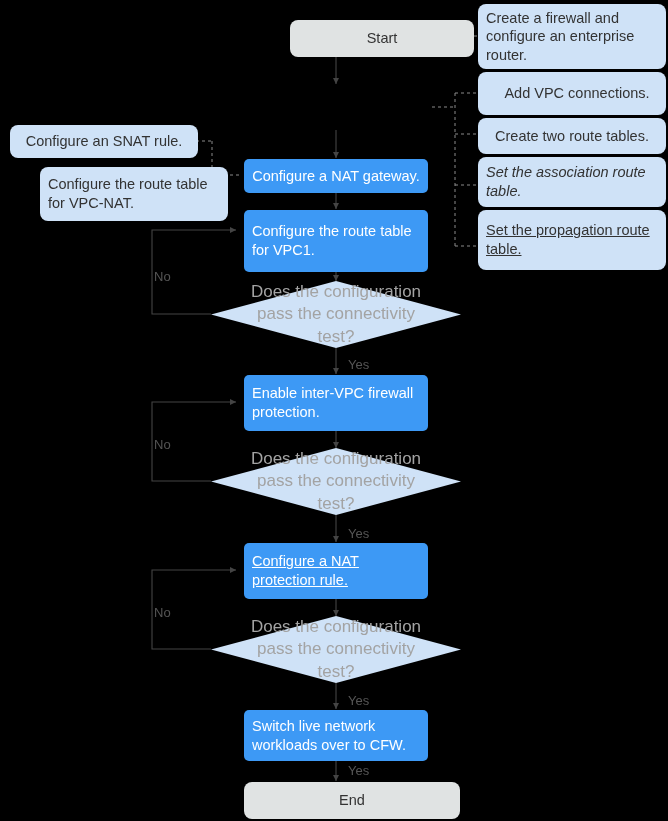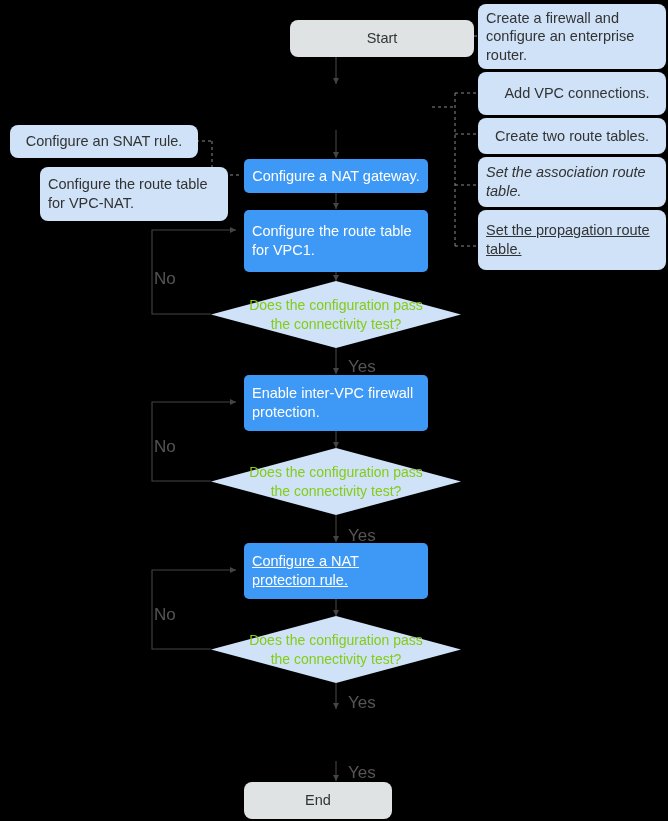--- a/index.html
+++ b/index.html
@@ -57,30 +57,30 @@
   .diamond-label {
     position: absolute;
     left: 0;
     top: 0;
     width: 100%;
     height: 100%;
     display: flex;
     align-items: center;
     justify-content: center;
     text-align: center;
-    color: #84cc16;
-    font-size: 14px;
+    color: #a3a3a3;
+    font-size: 17px;
     line-height: 1.3;
     box-sizing: border-box;
     padding: 0 34px;
   }
   .edge-label {
     position: absolute;
     color: #555555;
-    font-size: 17px;
+    font-size: 13px;
     font-family: "Liberation Sans", sans-serif;
     white-space: nowrap;
   }
   svg.wires {
     position: absolute;
     left: 0;
     top: 0;
     width: 668px;
     height: 821px;
     pointer-events: none;
@@ -160,22 +160,23 @@
 
   <div class="node process" style="left:244px; top:543px; width:184px; height:56px;text-decoration:underline;">Configure a NAT protection rule.</div>
 
   <div class="diamond-wrap" style="left:211px; top:616px; width:250px; height:67px;">
     <svg class="diamond-shape" viewBox="0 0 250 67" preserveAspectRatio="none">
       <polygon points="125,0 250,33.5 125,67 0,33.5" fill="#cfe2f7"></polygon>
     </svg>
     <div class="diamond-label">Does the configuration pass the connectivity test?</div>
   </div>
 
+  <div class="node process" style="left:244px; top:710px; width:184px; height:51px;">Switch live network workloads over to CFW.</div>
 
-  <div class="node terminal" style="left:244px; top:782px; width:148px; height:37px;">End</div>
+  <div class="node terminal" style="left:244px; top:782px; width:216px; height:37px;">End</div>
 
   <span class="edge-label" style="left:154px; top:269px;">No</span>
   <span class="edge-label" style="left:348px; top:357px;">Yes</span>
 
   <span class="edge-label" style="left:154px; top:437px;">No</span>
   <span class="edge-label" style="left:348px; top:526px;">Yes</span>
 
   <span class="edge-label" style="left:154px; top:605px;">No</span>
   <span class="edge-label" style="left:348px; top:693px;">Yes</span>
 

